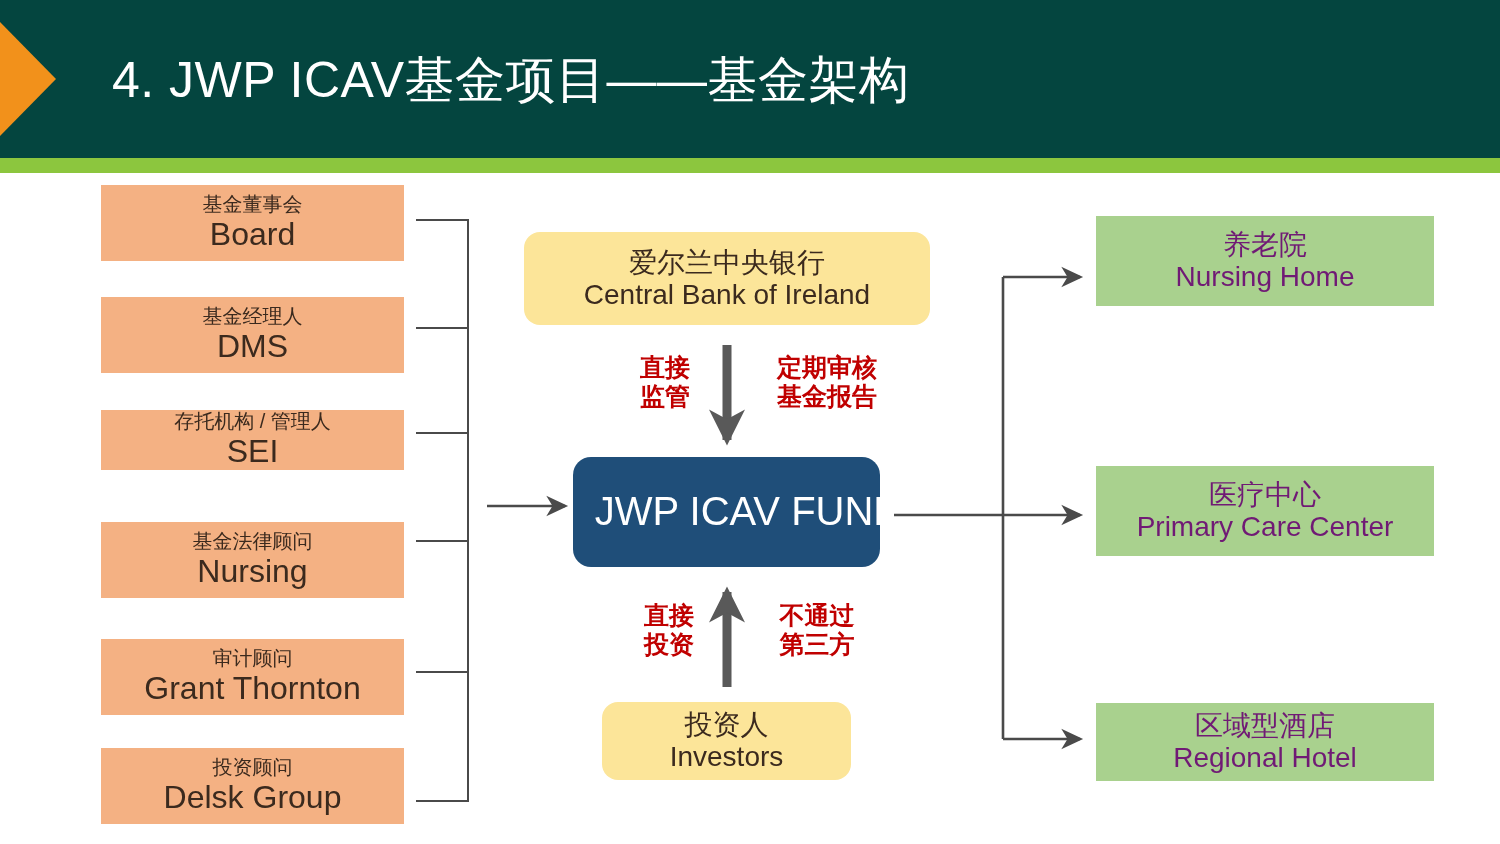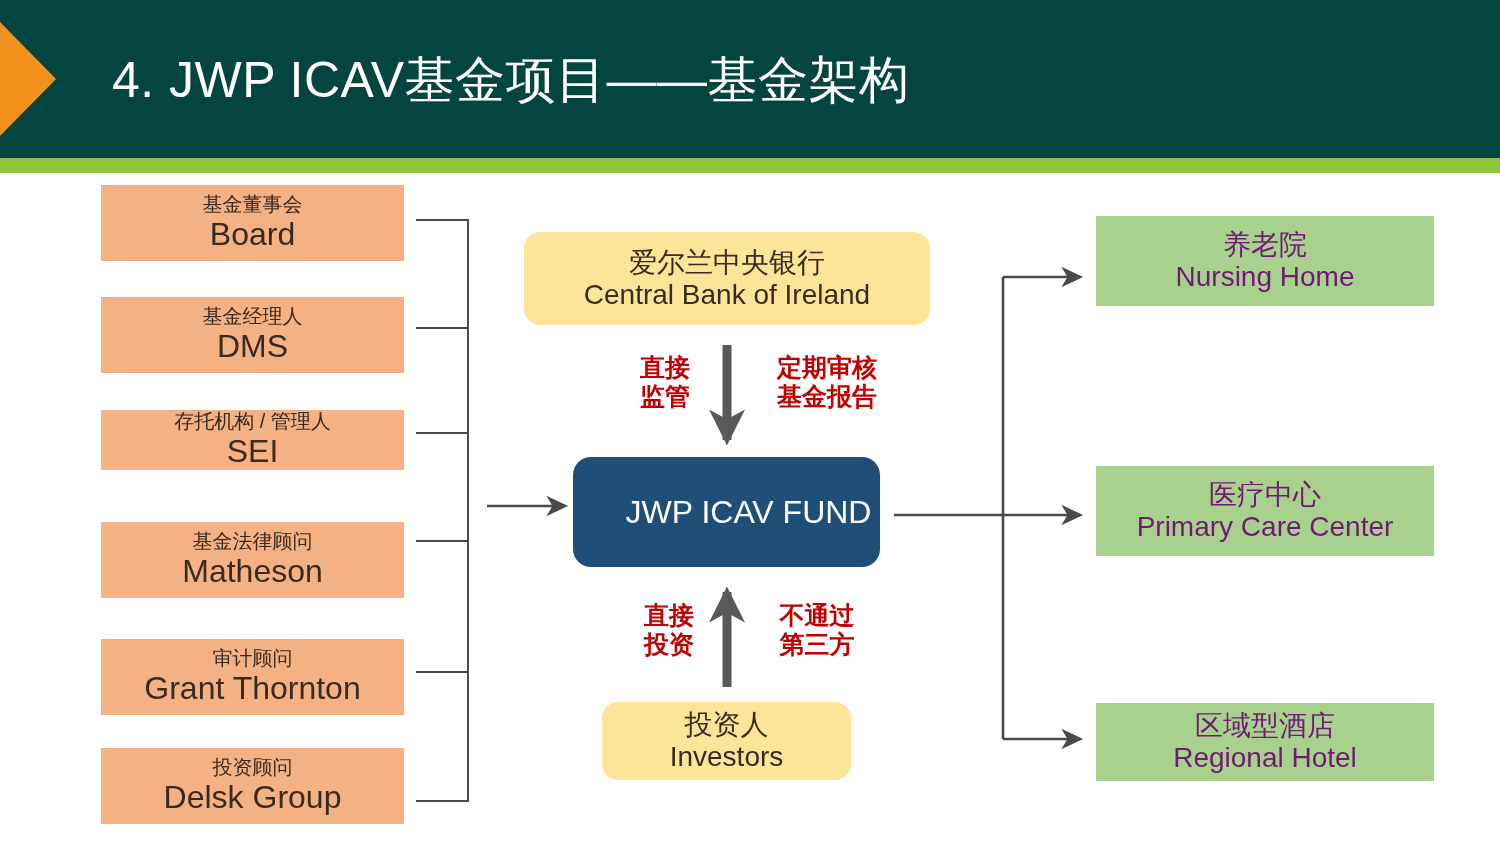--- a/index.html
+++ b/index.html
@@ -147,21 +147,21 @@
     <span class="ln en">DMS</span>
   </div>
 
   <div class="box box-orange" style="left:101px; top:410px; width:303px; height:60px;">
     <span class="ln cn">存托机构 / 管理人</span>
     <span class="ln en">SEI</span>
   </div>
 
   <div class="box box-orange" style="left:101px; top:522px; width:303px; height:76px;">
     <span class="ln cn">基金法律顾问</span>
-    <span class="ln en">Matheson</span>
+    <span class="ln en">Nursing</span>
   </div>
 
   <div class="box box-orange" style="left:101px; top:639px; width:303px; height:76px;">
     <span class="ln cn">审计顾问</span>
     <span class="ln en">Grant Thornton</span>
   </div>
 
   <div class="box box-orange" style="left:101px; top:748px; width:303px; height:76px;">
     <span class="ln cn">投资顾问</span>
     <span class="ln en">Delsk Group</span>
@@ -189,21 +189,21 @@
     <span class="ln cn-lg">区域型酒店</span>
     <span class="ln en-lg">Regional Hotel</span>
   </div>
 
   <div class="box box-yellow" style="left:524px; top:232px; width:406px; height:93px;">
     <span class="ln cn-lg">爱尔兰中央银行</span>
     <span class="ln en-lg">Central Bank of Ireland</span>
   </div>
 
   <div class="box box-blue" style="left:573px; top:457px; width:307px; height:110px;">
-    <span class="ln" style="font-size:32px;margin-left:44px;">JWP ICAV FUND</span>
+    <span class="ln" style="font-size:40px;margin-left:44px;">JWP ICAV FUND</span>
   </div>
 
   <div class="box box-yellow" style="left:602px; top:702px; width:249px; height:78px;">
     <span class="ln cn-lg">投资人</span>
     <span class="ln en-lg">Investors</span>
   </div>
 
   <div class="redlbl" style="left:625px; top:353px; width:80px;">
     <span style="display:block;">直接</span>
     <span style="display:block;">监管</span>

